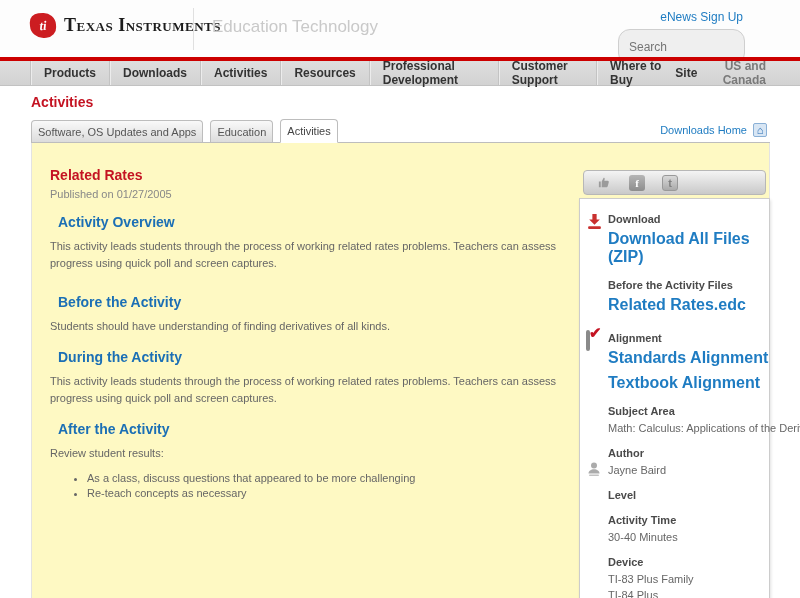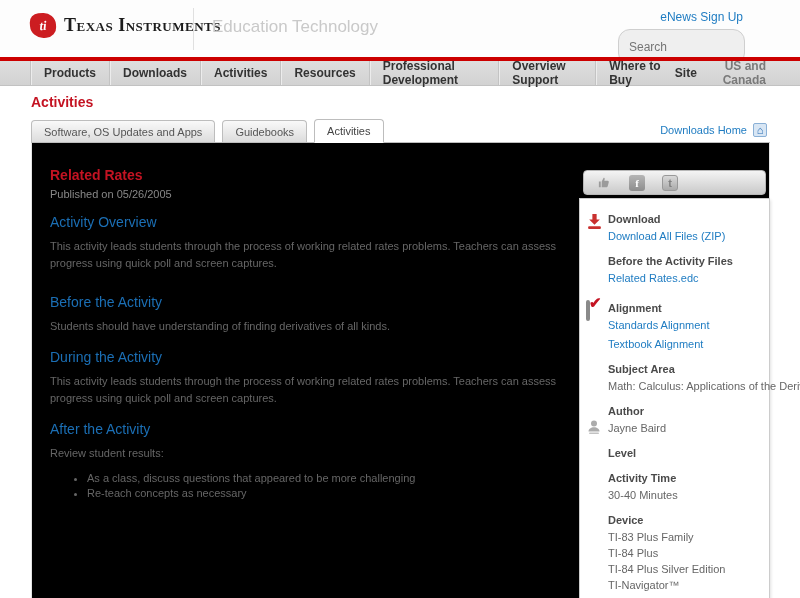--- a/index.html
+++ b/index.html
@@ -32,37 +32,37 @@
     box-shadow:inset 1px 0 0 #ececec; cursor:pointer; font-weight:600; }
   .nav-item:first-child { margin-left:30px; }
   .nav-site { margin-left:auto; display:flex; align-items:center; padding-right:34px; }
   .nav-site .site-label { font-weight:bold; color:#333; }
   .nav-site .site-value { color:#7a7a7a; margin-left:24px; font-weight:700;text-align:right; }
 
   
   .page-title { position:absolute; left:31px; top:94px; font-size:14px; font-weight:bold; color:#c41322; }
   .tabbar { position:absolute; left:31px; top:119px; width:739px; height:24px;
     border-bottom:1px solid #bdbdbd; display:flex; align-items:flex-end; }
-  .tab { position:relative; font-size:11px; color:#555; padding:5px 12px 4px;
+  .tab { position:relative; font-size:11px; color:#555; padding:5px 6px 4px;
     background:linear-gradient(#f9f9f9,#dcdcdc); border:1px solid #bdbdbd; border-bottom:none;
     border-radius:4px 4px 0 0; margin-right:7px; cursor:pointer; white-space:nowrap; }
   .tab.active { background:#fff; color:#444; z-index:2; margin-bottom:-1px; padding-bottom:5px;
     border-bottom:1px solid #fff; }
   .dl-home { position:absolute; right:3px; bottom:5px; display:flex; align-items:center; }
   .dl-home a { font-size:11px; color:#1f7cc2; text-decoration:none; margin-right:6px; }
   .home-ic { width:14px; height:14px; border:1px solid #8ab0d6; background:#d8e6f4; border-radius:2px;
     color:#2a6db3; font-size:11px; line-height:12px; text-align:center; display:inline-block; }
 
   
   .panel { position:absolute; left:31px; top:143px; width:739px; height:455px;
-    border-left:1px solid #e3e3e3; border-right:1px solid #e3e3e3; background:#000000; }
+    border-left:1px solid #e3e3e3; border-right:1px solid #e3e3e3; background:#fef9c3; }
   .article { position:absolute; left:18px; top:24px; width:528px; }
   .art-title { font-size:14px; font-weight:bold; color:#c41322; margin-bottom:5px; }
   .published { font-size:11px; color:#888; margin-bottom:12px; }
-  .sec-h { font-size:14px; font-weight:normal; color:#1b6fb5; margin:14px 0 8px; }
+  .sec-h { font-size:14px; font-weight:bold; color:#1b6fb5; margin:14px 8px 8px; }
   .sec-p { font-size:11px; color:#666; line-height:1.55; margin-bottom:6px; }
   .bullets { margin:10px 0 0 37px; font-size:11px; color:#666; }
   .bullets li { margin-bottom:3px; }
 
   
   .sidebar { position:absolute; left:547px; top:27px; width:191px; }
   .social { height:25px; background:linear-gradient(#f4f4f4,#c9c9c9); border:1px solid #b7b7b7;
     border-radius:4px; display:flex; align-items:center; padding-left:12px; gap:17px;
     width:183px; margin-left:4px; }
   .soc-ic { width:16px; height:16px; display:inline-flex; align-items:center; justify-content:center;
@@ -70,21 +70,21 @@
   .fb, .tw { border-radius:3px; font:bold 11px "Liberation Serif", serif; color:#fff; }
   .fb { background:linear-gradient(#b5b5b5,#8d8d8d); }
   .tw { background:linear-gradient(#d9d9d9,#aaa); border:1px solid #999; color:#808080;
     font-family:"Liberation Sans", sans-serif; }
   .sb-box { margin-top:3px; background:#fff; border:1px solid #ccc; box-shadow:1px 2px 3px rgba(0,0,0,.12);
     padding:14px 0 10px 0; min-height:420px; }
   .sb-row { position:relative; padding-left:28px; margin-bottom:13px; }
   .sb-icon { position:absolute; left:6px; top:0; width:17px; height:17px; }
   .sb-label { font-size:11px; font-weight:bold; color:#4a4a4a; margin-bottom:5px; }
   .sb-val { font-size:11px; color:#666; margin-bottom:4px; }
-  .sb-link { display:block; font-size:11px; color:#1f7cc2; text-decoration:none; margin-bottom:7px; cursor:pointer; }
+  .sb-link { display:block; font-size:16px; color:#1f7cc2; text-decoration:none; margin-bottom:7px; cursor:pointer;font-weight:bold; }
   .nowrap { white-space:nowrap; }
   .chk { position:relative; width:13px; height:12px; border:2px solid #8a8a8a; border-radius:2px; background:#fff; }
   .chk .mark { position:absolute; left:1px; top:-8px; color:#c41322; font-size:15px; font-weight:bold; }
   .author-row .sb-icon { top:14px; }
   .report { margin-top:2px; }
 </style>
 </head>
 <body>
 
 <div class="page">
@@ -106,44 +106,44 @@
   </div>
 
   <div class="red-rule"></div>
 
   <div class="nav">
     <div class="nav-item">Products</div>
     <div class="nav-item">Downloads</div>
     <div class="nav-item">Activities</div>
     <div class="nav-item">Resources</div>
     <div class="nav-item">Professional Development</div>
-    <div class="nav-item">Overview Support</div>
+    <div class="nav-item">Customer Support</div>
     <div class="nav-item">Where to Buy</div>
     <div class="nav-site">
       <span class="site-label">Site</span>
       <span class="site-value">US and Canada</span>
     </div>
   </div>
 
   <div class="page-title">Activities</div>
   <div class="tabbar">
     <div class="tab">Software, OS Updates and Apps</div>
-    <div class="tab">Guidebooks</div>
+    <div class="tab">Education</div>
     <div class="tab active">Activities</div>
     <div class="dl-home">
       <a href="#">Downloads Home</a>
       <span class="home-ic">⌂</span>
     </div>
   </div>
 
   <div class="panel">
 
     <div class="article">
       <div class="art-title">Related Rates</div>
-      <div class="published">Published on 05/26/2005</div>
+      <div class="published">Published on 01/27/2005</div>
 
       <div class="sec-h">Activity Overview</div>
       <div class="sec-p">This activity leads students through the process of working related rates problems. Teachers can assess progress using quick poll and screen captures.</div>
 
       <div class="sec-h" style="margin-top:22px;">Before the Activity</div>
       <div class="sec-p">Students should have understanding of finding derivatives of all kinds.</div>
 
       <div class="sec-h">During the Activity</div>
       <div class="sec-p">This activity leads students through the process of working related rates problems. Teachers can assess progress using quick poll and screen captures.</div>
 

